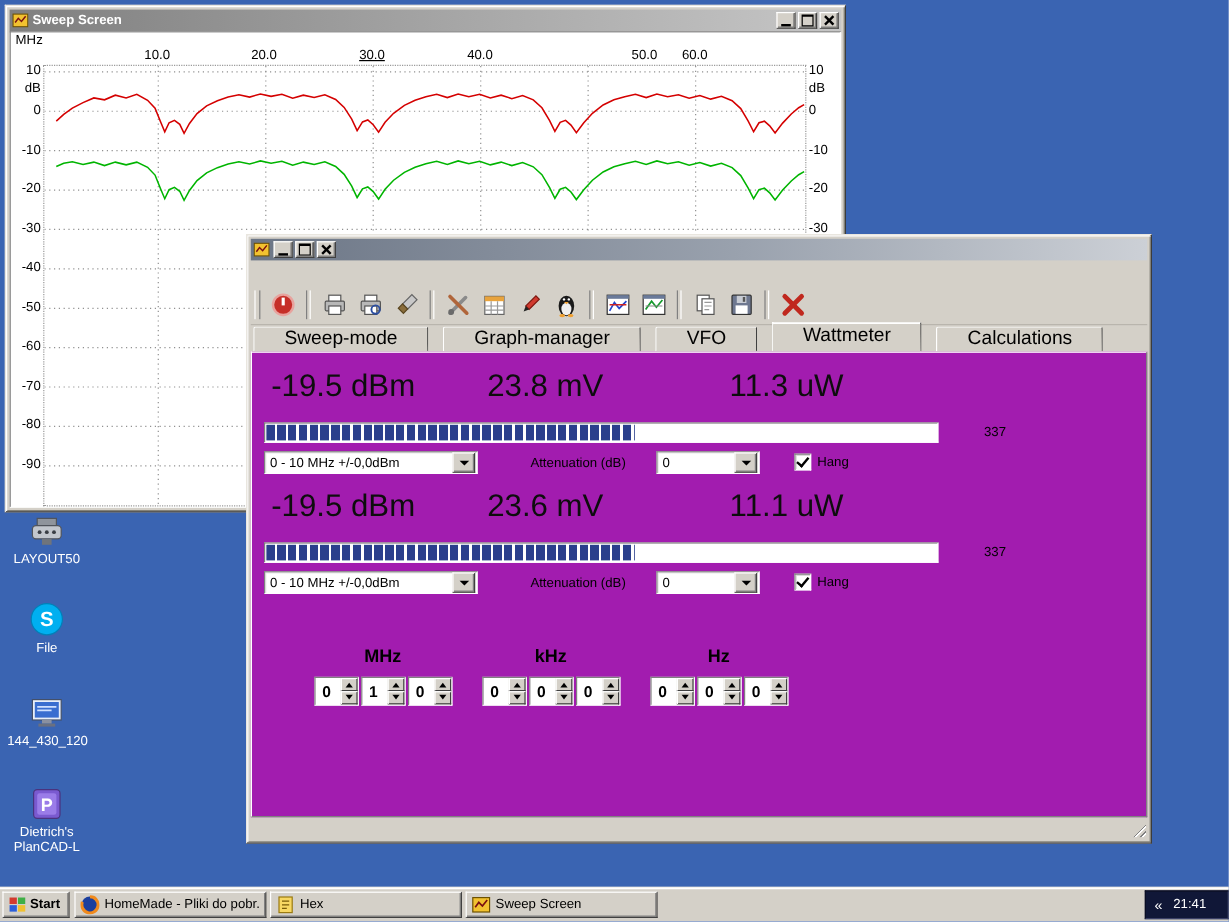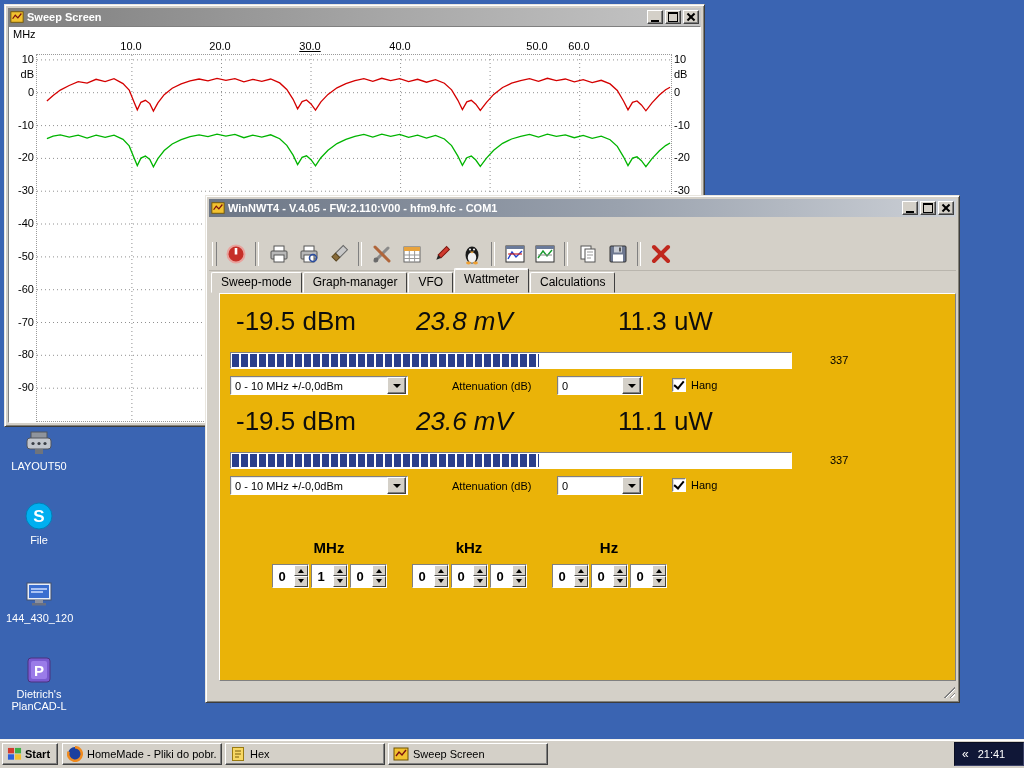--- a/index.html
+++ b/index.html
@@ -47,34 +47,34 @@
   .nwt-menu{position:absolute;left:3px;right:3px;top:21px;height:20px;display:flex;align-items:center;
             padding-left:4px;border-bottom:1px solid #b9b5ad;}
   .menuitem{padding:2px 8px;font-size:12px;color:#3d3d37;}
   .nwt-toolbar{position:absolute;left:3px;right:3px;top:41px;height:33px;display:flex;align-items:center;
                gap:3px;padding-left:3px;border-bottom:1px solid #b9b5ad;}
   .tbhandle{width:3px;height:24px;border-left:1px solid #fff;border-right:1px solid #808080;margin-right:2px;}
   .tbsep{width:2px;height:24px;border-left:1px solid #808080;border-right:1px solid #fff;margin:0 3px;}
   .tbtn{width:27px;height:27px;display:flex;align-items:center;justify-content:center;}
   .nwt-tabs{position:absolute;left:3px;right:3px;top:74px;height:23px;display:flex;align-items:flex-end;
             padding-left:2px;z-index:3;}
-  .tab{position:relative;top:0;height:19px;line-height:19px;padding:0 9px;background:#d4d0c8;font-size:12px;
-       border:1px solid;border-color:#fff #404040 #d4d0c8 #fff;border-radius:2px 2px 0 0;margin-right:1px;}
+  .tab{position:relative;top:0;height:19px;line-height:19px;padding:0 25px;background:#d4d0c8;font-size:16px;
+       border:1px solid;border-color:#fff #404040 #d4d0c8 #fff;border-radius:2px 2px 0 0;margin-right:12px;}
   .tab.selected{height:23px;line-height:21px;z-index:4;box-shadow:inset 0 1px 0 #fff;border-bottom:1px solid #d4d0c8;}
-  .nwt-panel{position:absolute;left:3px;right:3px;top:97px;bottom:21px;background:#eab308;
-             border:1px solid;border-color:#ffffff #808080 #808080 #ffffff;margin-left:10px;}
+  .nwt-panel{position:absolute;left:3px;right:3px;top:97px;bottom:21px;background:#a21caf;
+             border:1px solid;border-color:#ffffff #808080 #808080 #ffffff;}
   .nwt-status{position:absolute;left:3px;right:3px;bottom:3px;height:18px;}
   .grip{position:absolute;right:1px;bottom:1px;width:13px;height:13px;
         background:repeating-linear-gradient(-45deg,transparent 0 2px,#ffffff 2px 3px,#808080 3px 4px);
         clip-path:polygon(100% 0,100% 100%,0 100%);}
 
   
   .channel{position:absolute;left:0;right:0;height:100px;}
   .bigval{position:absolute;font-size:26px;color:#0d0d0d;white-space:nowrap;}
-  .pos1{left:16px;} .pos2{left:196px;font-style:italic;} .pos3{left:398px;}
+  .pos1{left:16px;} .pos2{left:196px;} .pos3{left:398px;}
   .pbar{position:absolute;top:46px;left:10px;width:562px;height:17px;background:#fff;padding:1px;
         border:1px solid;border-color:#808080 #ffffff #ffffff #808080;box-sizing:border-box;}
   .pfill{height:100%;background:repeating-linear-gradient(90deg,#2a3f8c 0px,#2a3f8c 7px,#ffffff 7px,#ffffff 9px);}
   .count{position:absolute;top:48px;left:610px;font-size:11px;}
   .comborow{position:absolute;top:70px;left:10px;right:0;height:20px;}
   .combo{position:absolute;height:19px;background:#fff;display:flex;align-items:center;box-sizing:border-box;
          border:1px solid;border-color:#808080 #ffffff #ffffff #808080;box-shadow:inset 1px 1px 0 #5a5a5a22;}
   .combo-text{flex:1;padding-left:4px;font-size:11px;white-space:nowrap;overflow:hidden;}
   .combo-btn{width:17px;height:15px;margin-right:1px;background:#d4d0c8;border:1px solid;
              border-color:#fff #404040 #404040 #fff;box-shadow:inset -1px -1px 0 #808080;
@@ -243,21 +243,20 @@
       </svg>
     <div class="lbl">Dietrich's PlanCAD-L</div>
   </div>
 
   <div class="win nwt-win">
     <div class="titlebar active">
       <svg class="appicon" viewBox="0 0 16 16">
           <rect x="1" y="2" width="14" height="12" fill="#f2c230" stroke="#6e5200"></rect>
           <path d="M3 10 L6 6 L9 9 L13 4" stroke="#7a1010" fill="none" stroke-width="1.4"></path>
         </svg>
-      <span class="titletext">WinNWT4 - V.4.05 - FW:2.110:V00 - hfm9.hfc - COM1</span>
       <span class="tbns">
         <button class="tbn">
             <i class="glmin"></i>
           </button>
         <button class="tbn">
             <i class="glmax"></i>
           </button>
         <button class="tbn">
             <i class="glx"></i>
           </button>

